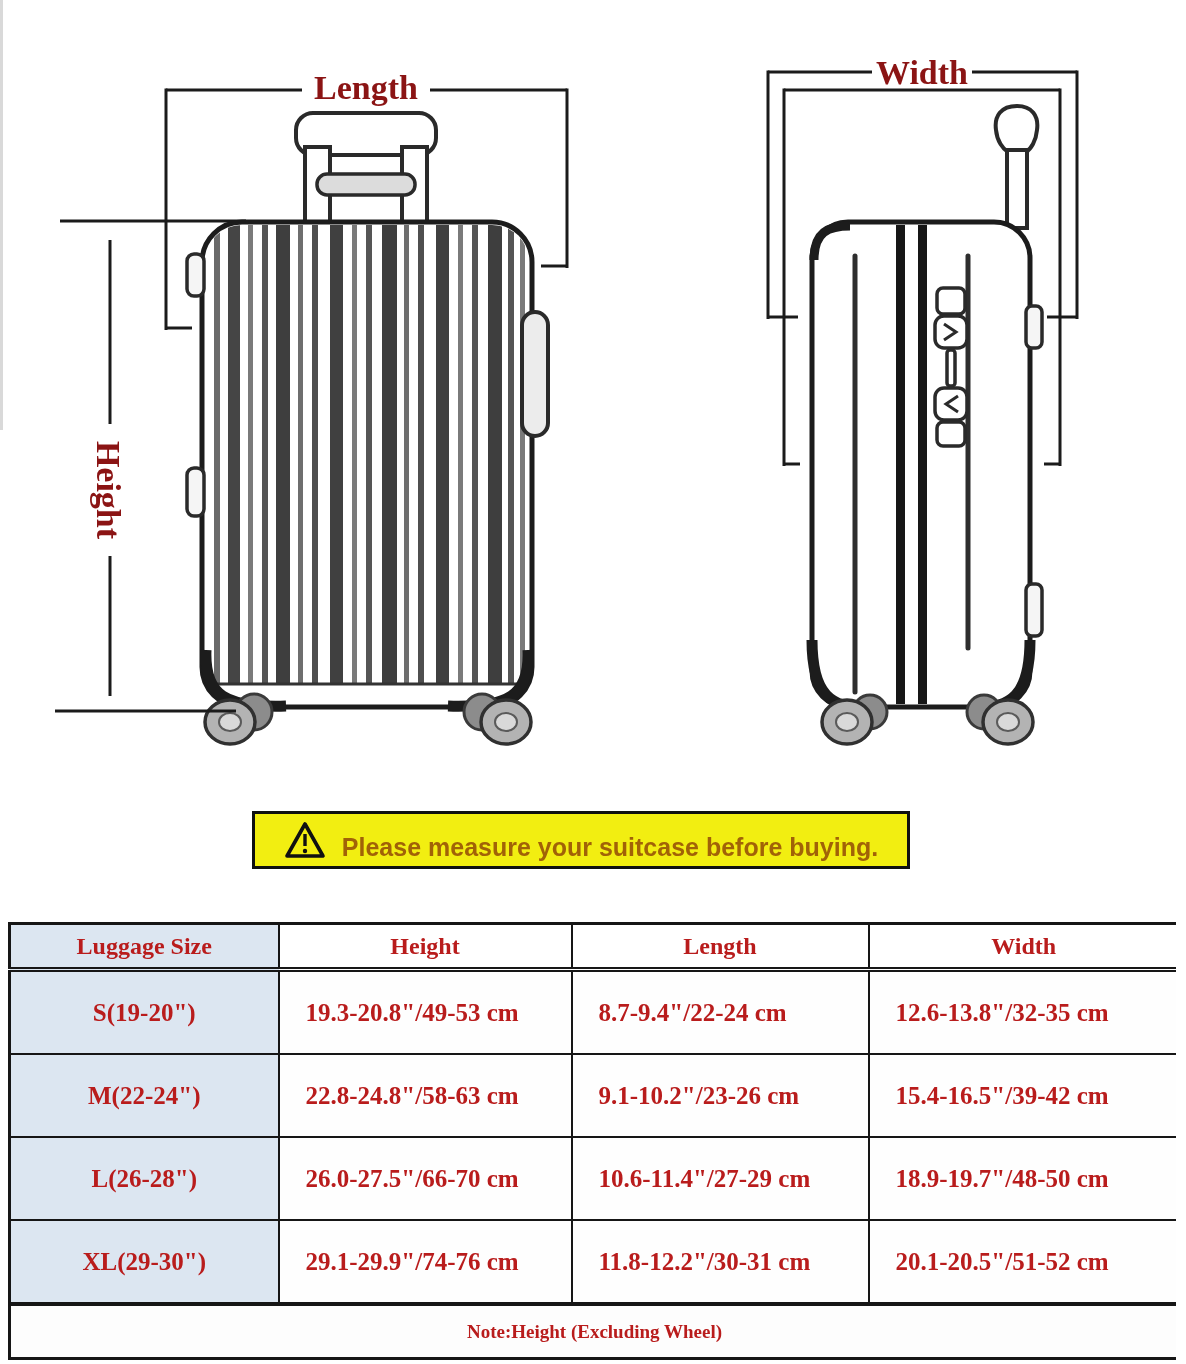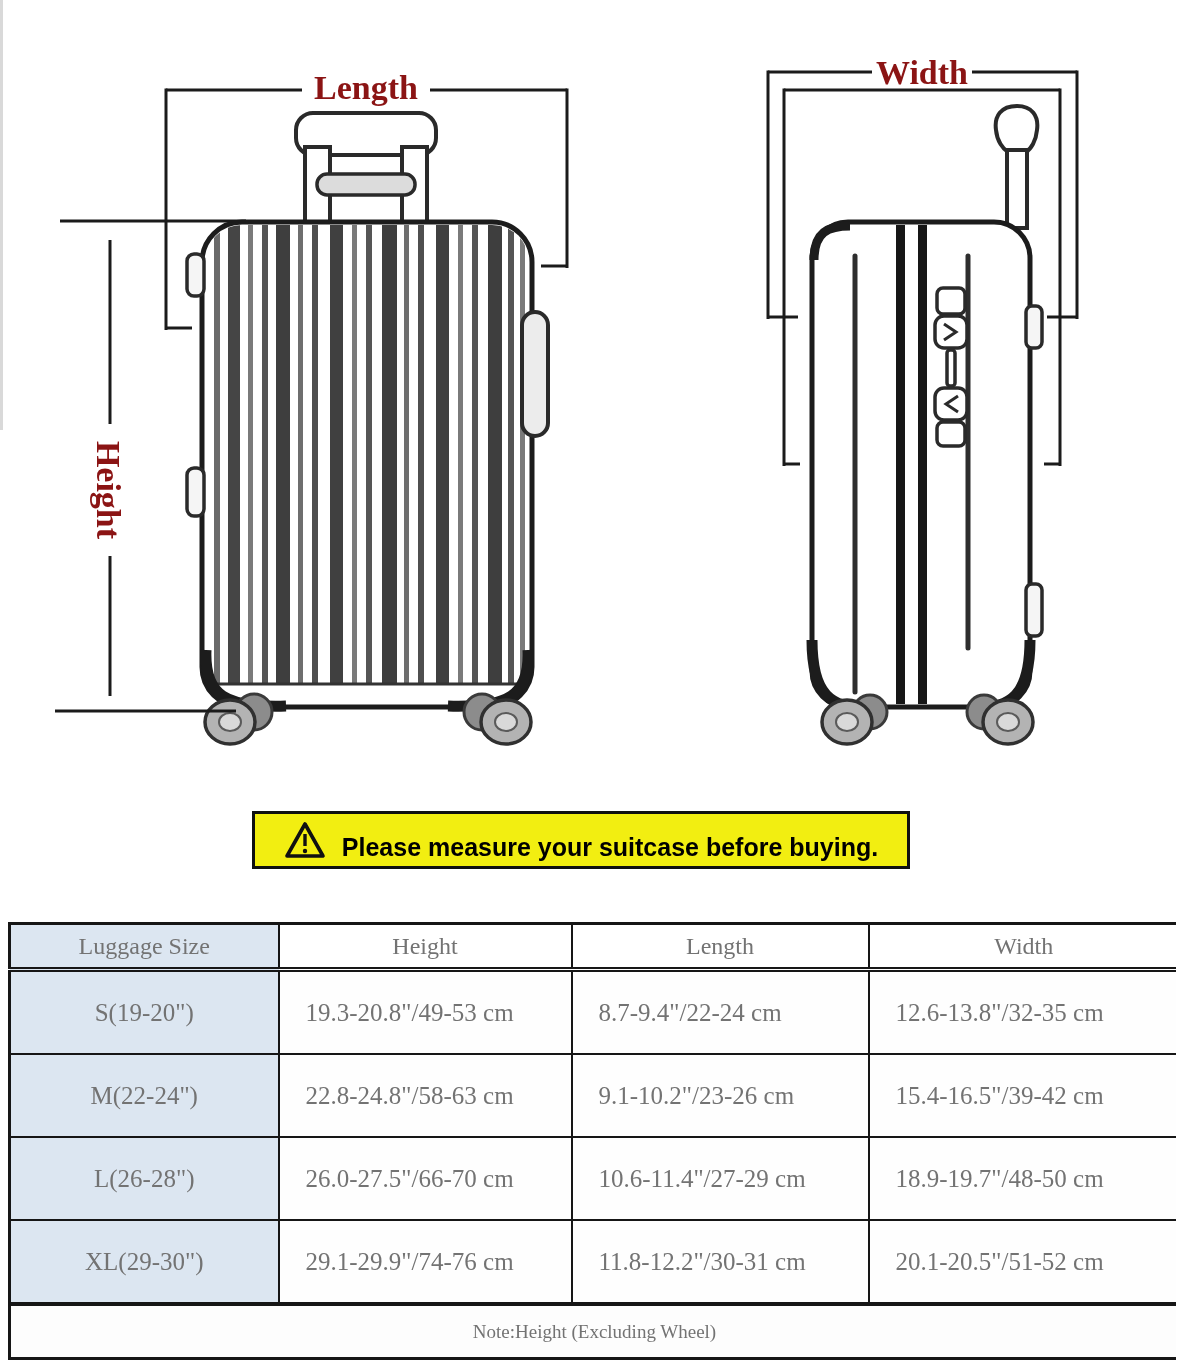--- a/index.html
+++ b/index.html
@@ -6,25 +6,25 @@
   .page{position:relative;width:1176px;height:1364px;background:#ffffff;overflow:hidden;
         font-family:"Liberation Serif",serif;}
   .edge-artifact{position:absolute;left:0;top:0;width:3px;height:430px;background:#d9d9d9;}
   .diagram{position:absolute;left:0;top:0;}
   .dimlabel{font-family:"Liberation Serif",serif;font-weight:bold;font-size:34px;fill:#8b1414;}
   
   .banner{position:absolute;left:252px;top:811px;width:658px;height:58px;box-sizing:border-box;
           background:#f2ee11;border:3px solid #101010;display:flex;align-items:center;
           justify-content:center;gap:16px;}
   .banner-text{font-family:"Liberation Sans",sans-serif;font-weight:bold;font-size:25px;
-               color:#000000;white-space:nowrap;margin-top:15px;}
+               color:#a16207;white-space:nowrap;margin-top:15px;}
   
   .size-table{position:absolute;left:8px;top:922px;width:1170px;border-collapse:collapse;
               table-layout:fixed;border:3px solid #161616;}
-  .size-table th,.size-table td{border:2px solid #161616;font-weight:normal;color:#737373;
+  .size-table th,.size-table td{border:2px solid #161616;font-weight:bold;color:#b91c1c;
               text-align:center;vertical-align:middle;padding:0;}
   .size-table thead th{height:42px;font-size:24px;background:#ffffff;border-bottom:5px double #161616;}
   .size-table thead th.c1{background:#dce6f1;}
   .size-table tbody td{height:81px;font-size:25px;background:#fefefe;}
   .size-table tbody td.c1{background:#dce6f1;}
   .size-table tbody td.val{text-align:left;padding-left:26px;}
   .size-table tr.noterow td{height:51px;font-size:19px;background:#fdfdfd;border-top:4px solid #161616;}
 </style>
 </head>
 <body>

